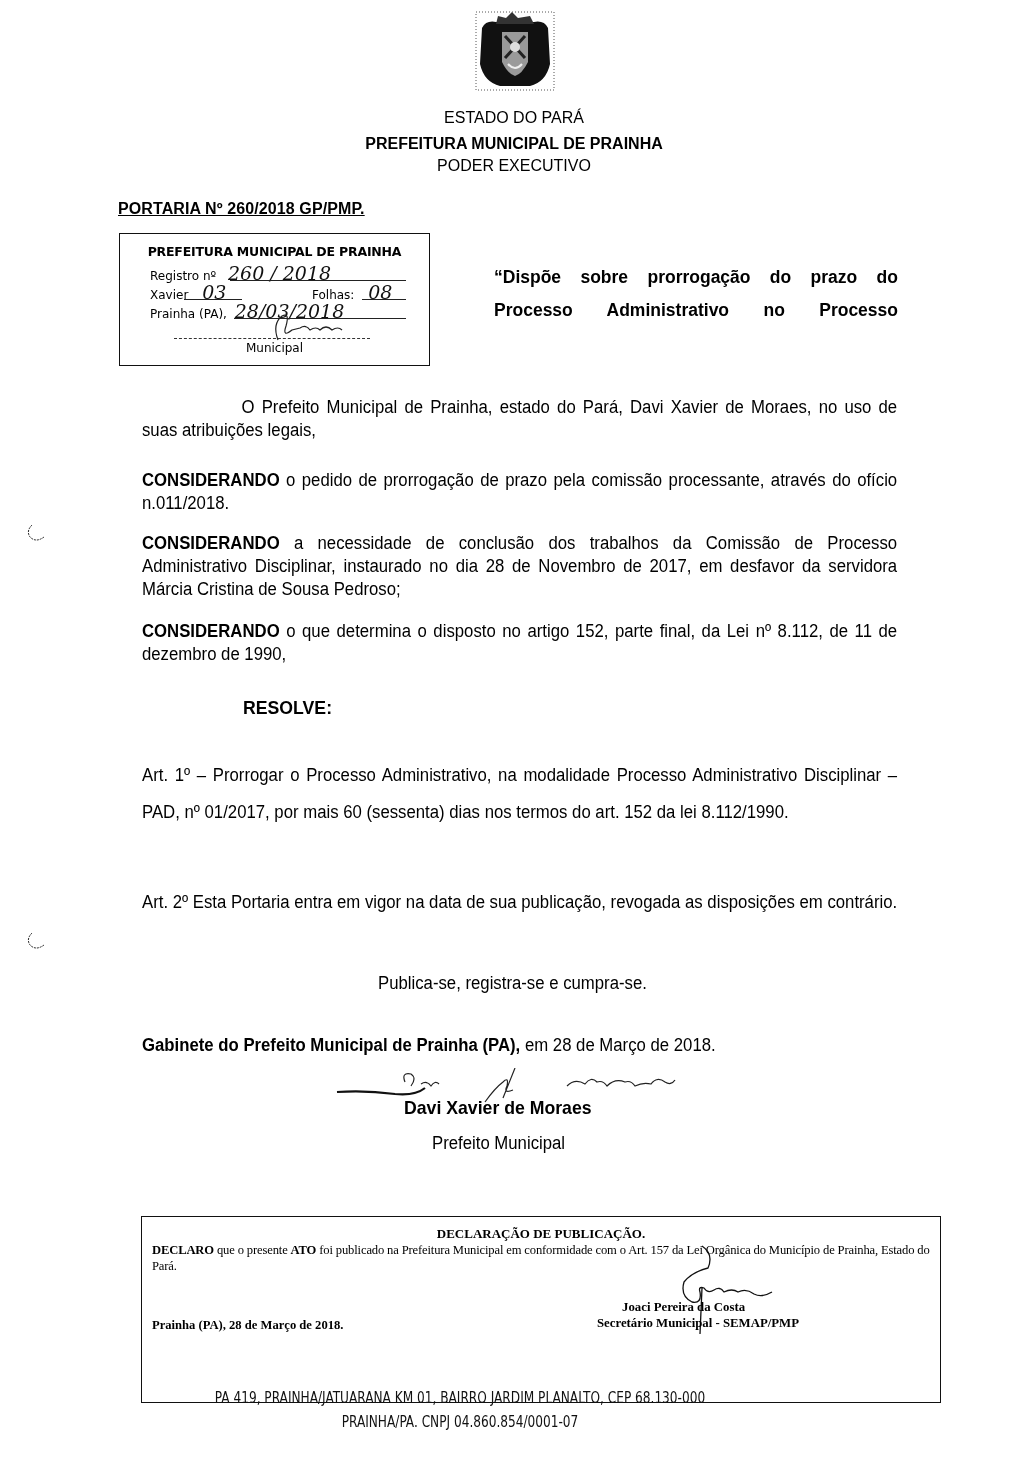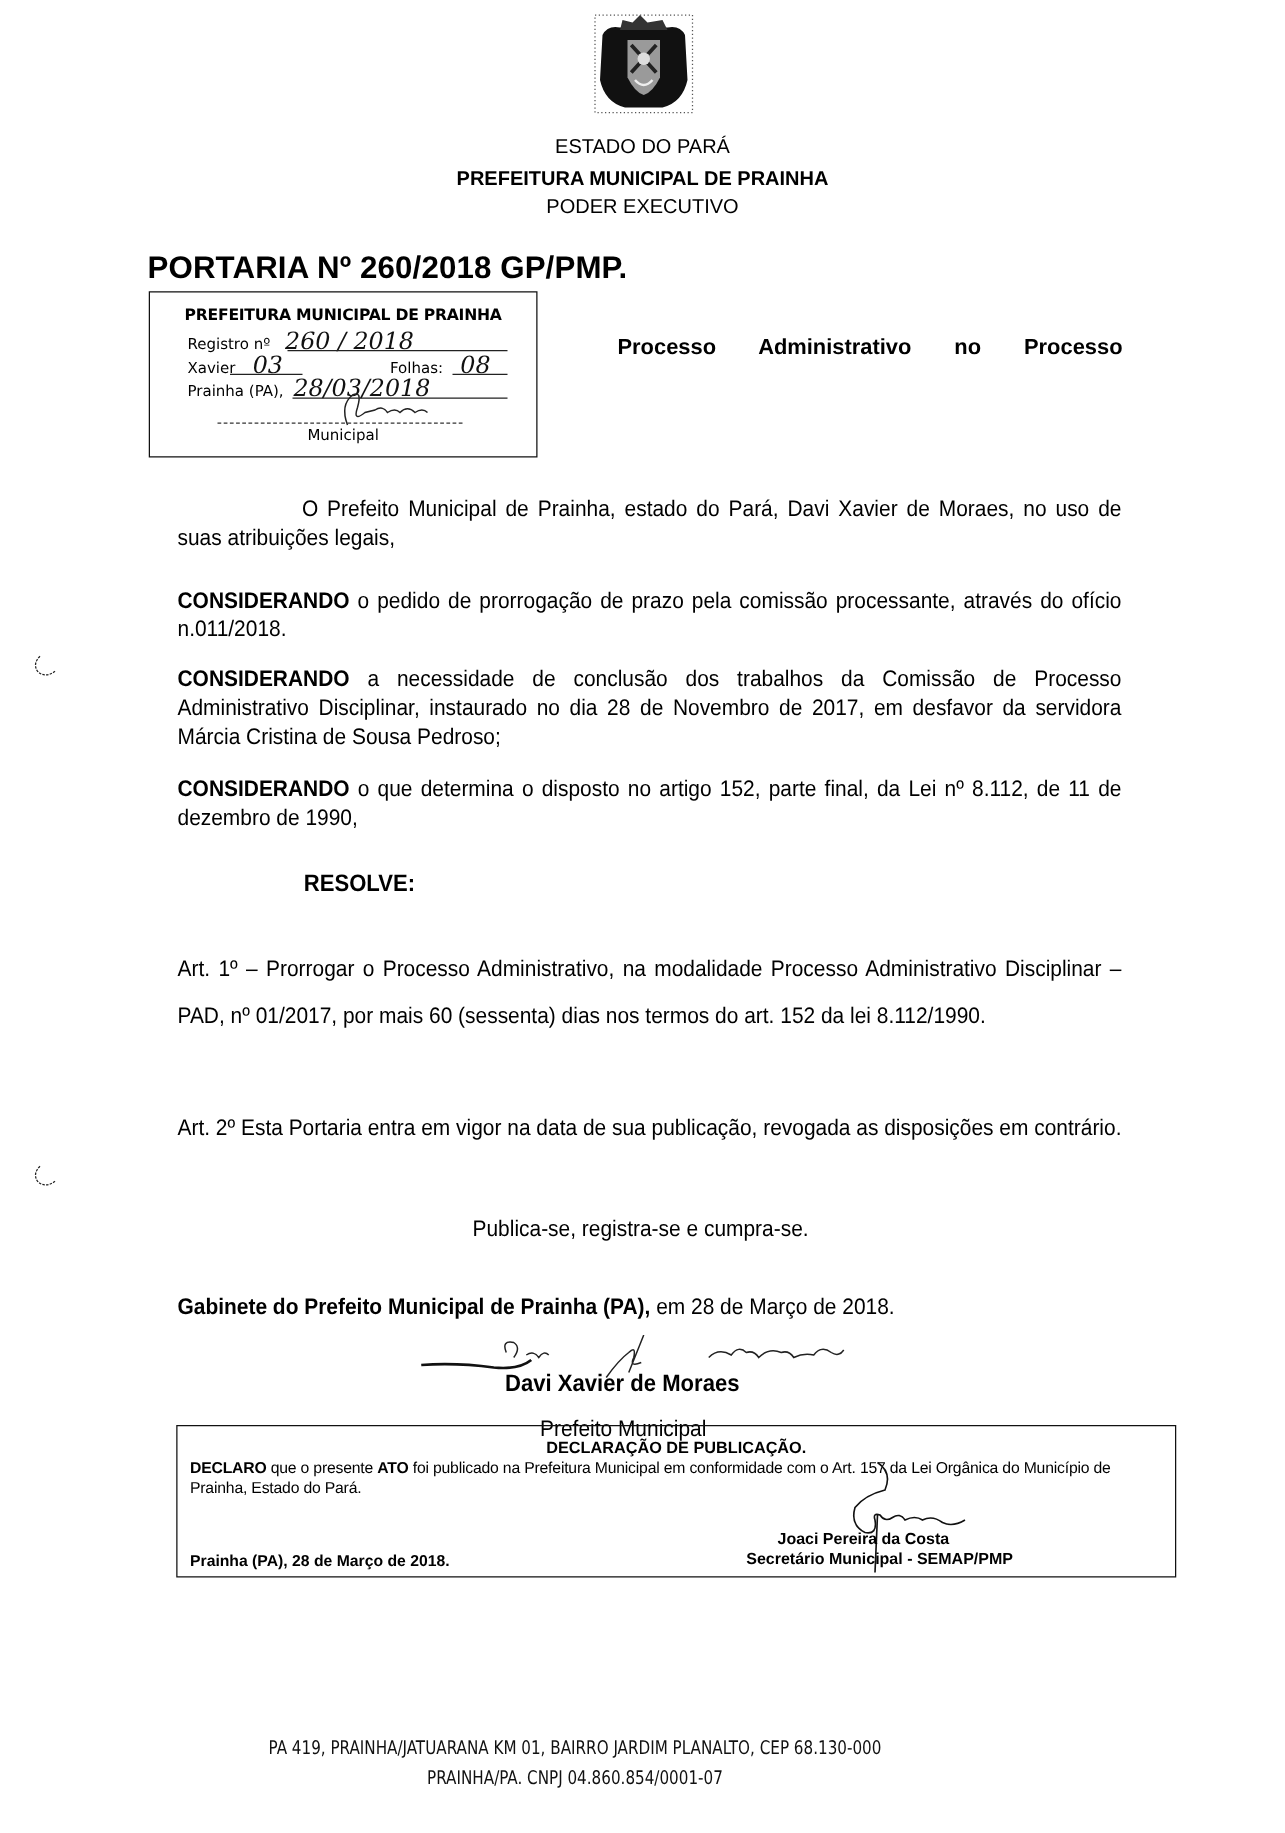--- a/index.html
+++ b/index.html
@@ -6,21 +6,21 @@
     body {
       width: 1028px; height: 1466px; position: relative; overflow: hidden;
       color: #000; font-family: "Liberation Sans", sans-serif;
     }
     .abs { position: absolute; }
     .emblem { left: 472px; top: 6px; width: 86px; height: 88px; }
     .hdr { left: 0; width: 1028px; text-align: center; font-size: 16px; line-height: 21px; }
     .hdr1 { top: 107px; }
     .hdr2 { top: 133px; font-weight: bold; }
     .hdr3 { top: 155px; }
-    .portaria { left: 118px; top: 200px; font-size: 25px; font-weight: bold; letter-spacing: 0.1px; }
+    .portaria { left: 118px; top: 200px; font-size: 16px; font-weight: bold; letter-spacing: 0.1px; text-decoration: underline; }
 
     .stamp {
       left: 119px; top: 233px; width: 311px; height: 133px;
       border: 1.5px solid #111; box-sizing: border-box;
       font-family: "DejaVu Sans", sans-serif; font-size: 12px;
     }
     .stamp .st-title { position: absolute; left: 0; width: 100%; top: 10px; text-align: center; font-weight: bold; font-size: 12.5px; letter-spacing: -0.2px; }
     .stamp .row { position: absolute; left: 30px; font-size: 12px; white-space: nowrap; }
     .stamp .hw { font-family: "DejaVu Serif", serif; font-style: italic; font-size: 19px; color: #111; }
     .stamp .line { position: absolute; border-bottom: 1px solid #222; height: 0; }
@@ -45,23 +45,23 @@
     .p-art1 { top: 757px; line-height: 36.5px; }
     .p-art2 { top: 884px; line-height: 36.5px; }
     .publica { left: 378px; top: 973px; font-size: 18px; transform: scaleX(0.93); transform-origin: left top; }
     .gabinete { left: 142px; top: 1035px; font-size: 18px; transform: scaleX(0.93); transform-origin: left top; white-space: nowrap; }
     .gabinete b { font-weight: bold; }
     .sig1 { left: 335px; top: 1068px; width: 360px; height: 40px; }
     .signame { left: 404px; top: 1097px; font-size: 19px; font-weight: bold; transform: scaleX(0.93); transform-origin: left top; white-space: nowrap; }
     .sigrole { left: 432px; top: 1133px; font-size: 18px; transform: scaleX(0.93); transform-origin: left top; white-space: nowrap; }
 
     .decl {
-      left: 141px; top: 1140px; width: 800px; height: 122px;
+      left: 141px; top: 1216px; width: 800px; height: 187px;
       border: 1.5px solid #111; box-sizing: border-box;
-      font-family: Liberation Sans, sans-serif; font-size: 12.5px; line-height: 16px;
+      font-family: Liberation Serif, serif; font-size: 12.5px; line-height: 16px;
     }
     .decl .d-title { position: absolute; left: 0; width: 100%; top: 9px; text-align: center; font-weight: bold; font-size: 13px; }
     .decl .d-text { position: absolute; left: 10px; top: 25px; width: 780px; font-size: 12.6px; line-height: 16px; letter-spacing: -0.15px; }
     .decl .d-date { position: absolute; left: 10px; top: 100px; font-weight: bold; font-size: 12.6px; }
     .decl .d-signame { position: absolute; left: 480px; top: 82px; font-weight: bold; font-size: 12.8px; }
     .decl .d-sigrole { position: absolute; left: 455px; top: 98px; font-weight: bold; font-size: 12.8px; }
     .decl .d-sig { position: absolute; left: 520px; top: 25px; width: 120px; height: 95px; }
 
     .footer {
       left: 0; width: 920px; text-align: center;
@@ -117,20 +117,21 @@
   </div>
   <div class="line" style="left:114px; top:84px; width:172px;"></div>
   <svg style="position:absolute; left:140px; top:70px;" width="100" height="40" viewBox="0 0 100 40">
     <path d="M18 36 Q12 20 22 12 Q30 8 26 22 Q22 34 32 26 L40 24 Q46 20 50 26 Q56 22 60 26 Q66 20 72 26 Q78 22 82 26" stroke="#222" stroke-width="1.2" fill="none"></path>
   </svg>
   <div class="line" style="left:54px; top:104px; width:196px; border-bottom:1px dashed #333;"></div>
   <div class="assin">Municipal</div>
 </div>
 
 <div class="abs ementa">
+  <div>“Dispõe sobre prorrogação do prazo do</div>
   <div>Processo Administrativo no Processo</div>
 </div>
 
 <div class="abs p p-intro body-text">O Prefeito Municipal de Prainha, estado do Pará, Davi Xavier de Moraes, no uso de suas atribuições legais,</div>
 
 <div class="abs p p-c1 body-text">
   <b>CONSIDERANDO</b><span> o pedido de prorrogação de prazo pela comissão processante, através do ofício n.011/2018.</span>
 </div>
 <div class="abs p p-c2 body-text">
   <b>CONSIDERANDO</b><span> a necessidade de conclusão dos trabalhos da Comissão de Processo Administrativo Disciplinar, instaurado no dia 28 de Novembro de 2017, em desfavor da servidora Márcia Cristina de Sousa Pedroso;</span>

